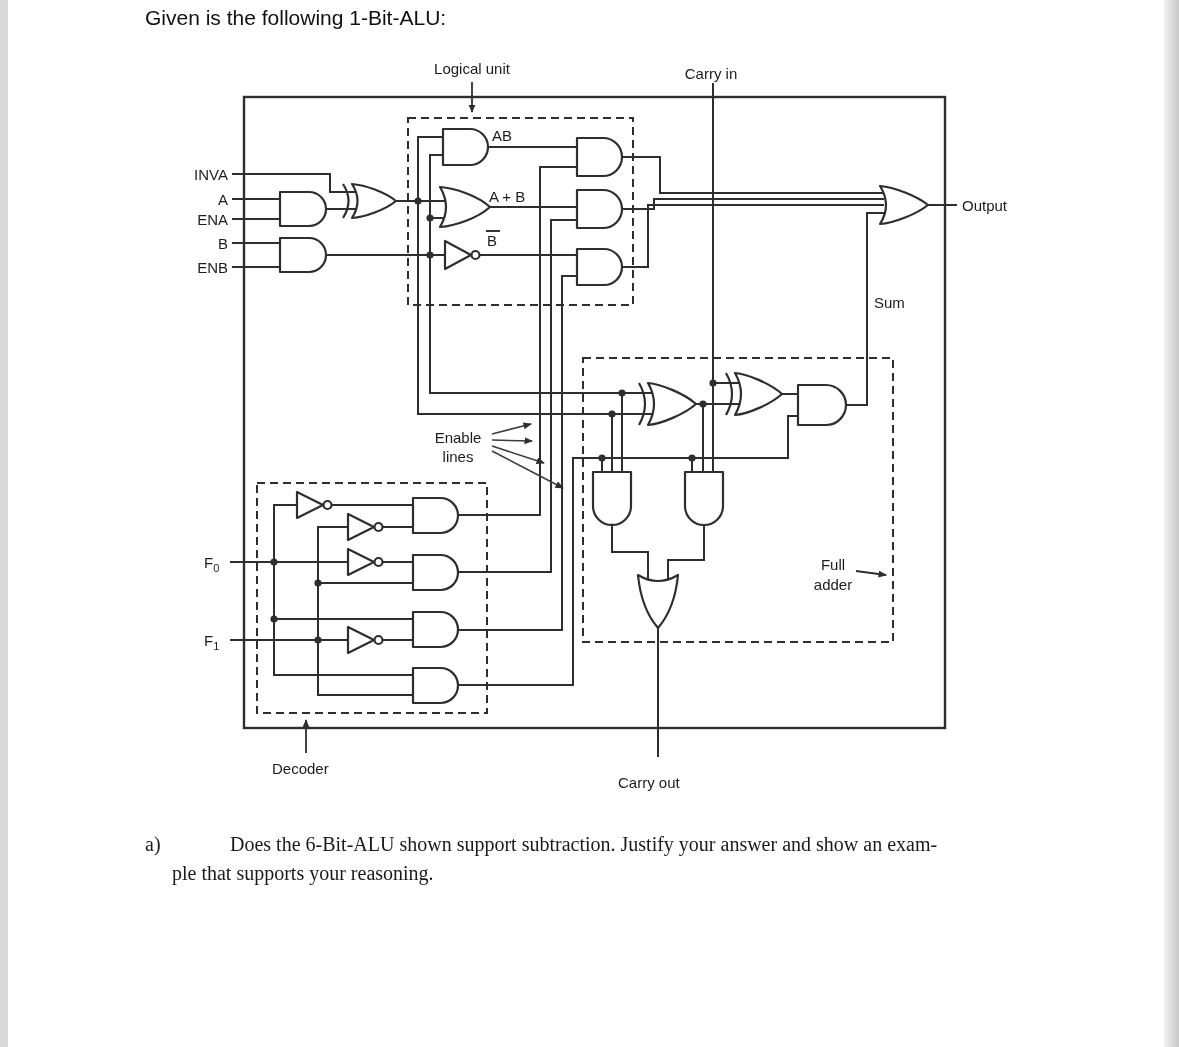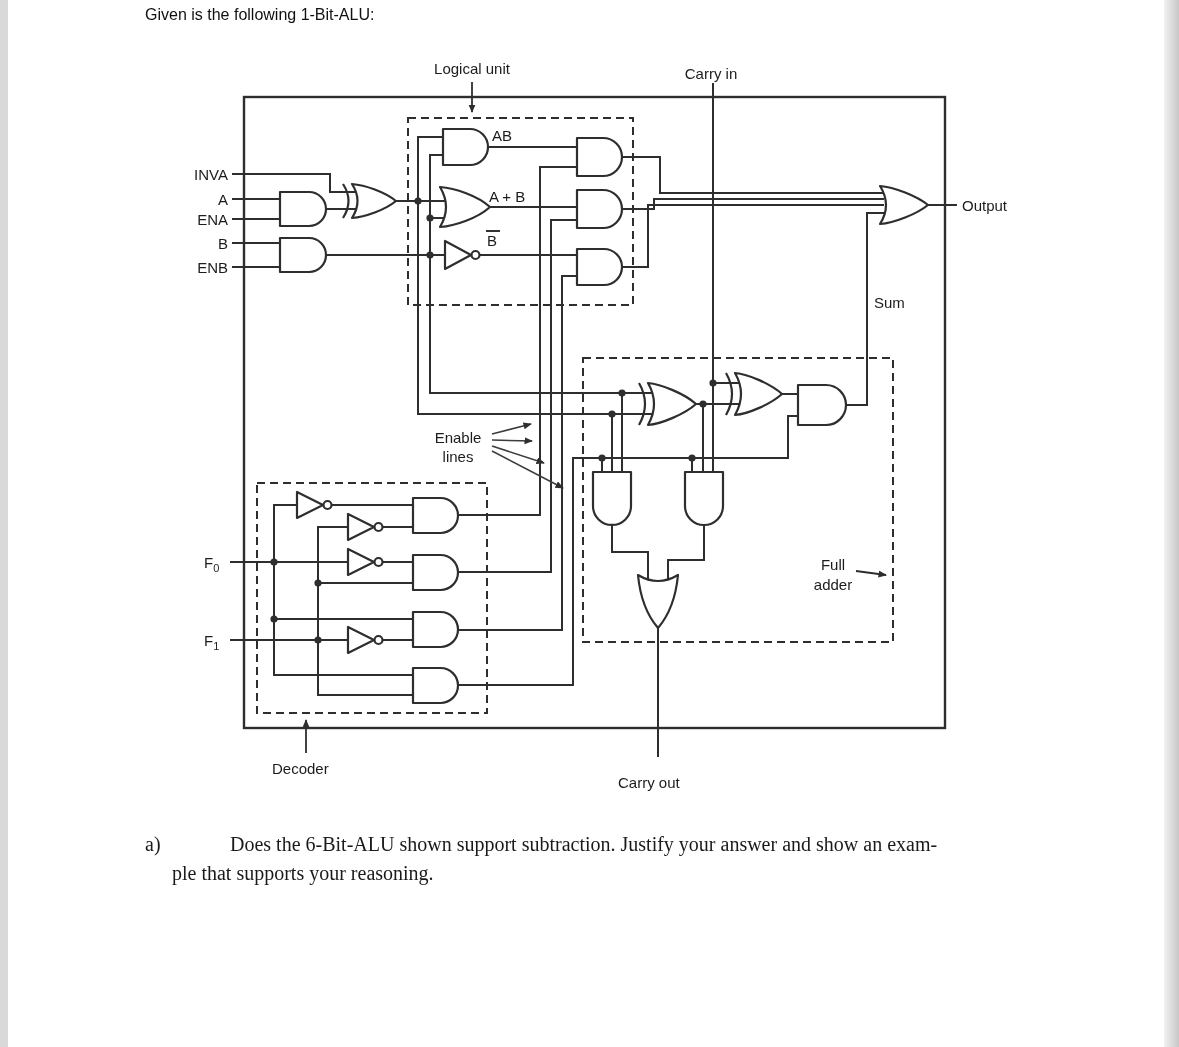--- a/index.html
+++ b/index.html
@@ -3,21 +3,21 @@
 <meta charset="utf-8">
 <style>
   html,body{margin:0;padding:0;}
   body{
     width:1179px;height:1047px;position:relative;background:#ffffff;
     font-family:"Liberation Sans",sans-serif;color:#1c1c1c;overflow:hidden;
   }
   .edge-strip-left{position:absolute;left:0;top:0;width:8px;height:1047px;background:#d9d9d9;}
   .edge-strip-right{position:absolute;left:1164px;top:0;width:15px;height:1047px;
     background:linear-gradient(to right,#f2f2f2,#c7c7c7);}
-  .page-title{position:absolute;left:145px;top:6px;font-size:16px;color:#111;}
+  .page-title{position:absolute;left:145px;top:6px;font-size:21px;color:#111;}
   .question{position:absolute;font-family:"Liberation Serif",serif;font-size:20px;color:#1a1a1a;}
   .q-marker{left:145px;top:833px;}
   .q-line1{left:230px;top:833px;}
   .q-line2{left:172px;top:862px;text-align:right;}
   svg text{font-family:"Liberation Sans",sans-serif;font-size:15px;fill:#1c1c1c;}
   svg .sub{font-size:11px;}
   .wire{fill:none;stroke:#2e2e2e;stroke-width:2;}
   .gate{fill:#ffffff;stroke:#2e2e2e;stroke-width:2.2;stroke-linejoin:round;}
   .xarc{fill:none;stroke:#2e2e2e;stroke-width:2.2;}
   .dashbox{fill:none;stroke:#2e2e2e;stroke-width:2;stroke-dasharray:8 5;}

